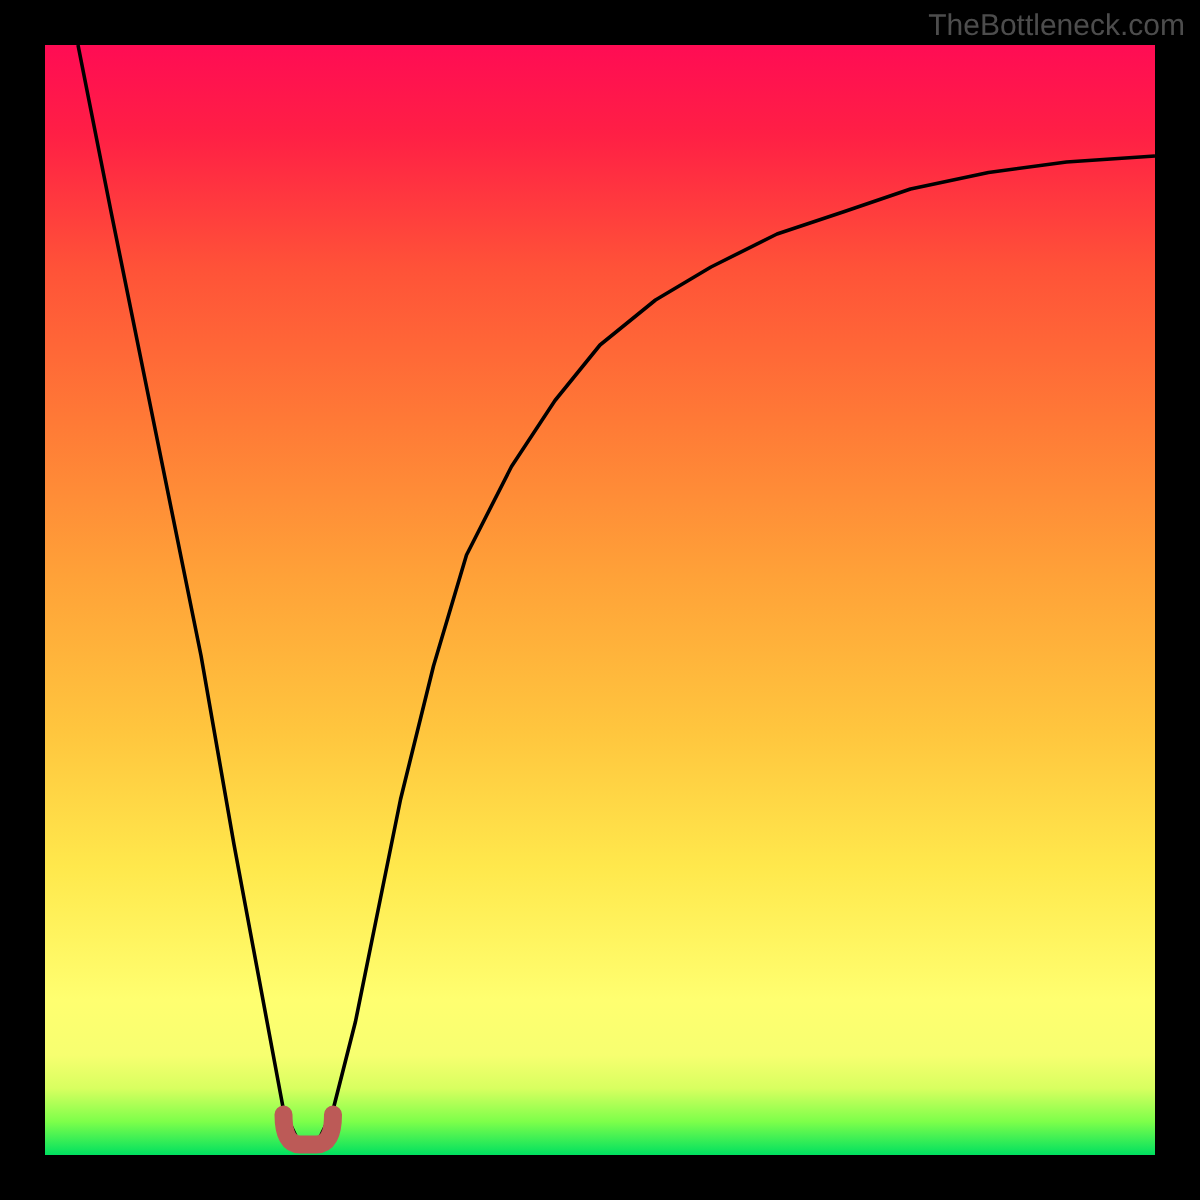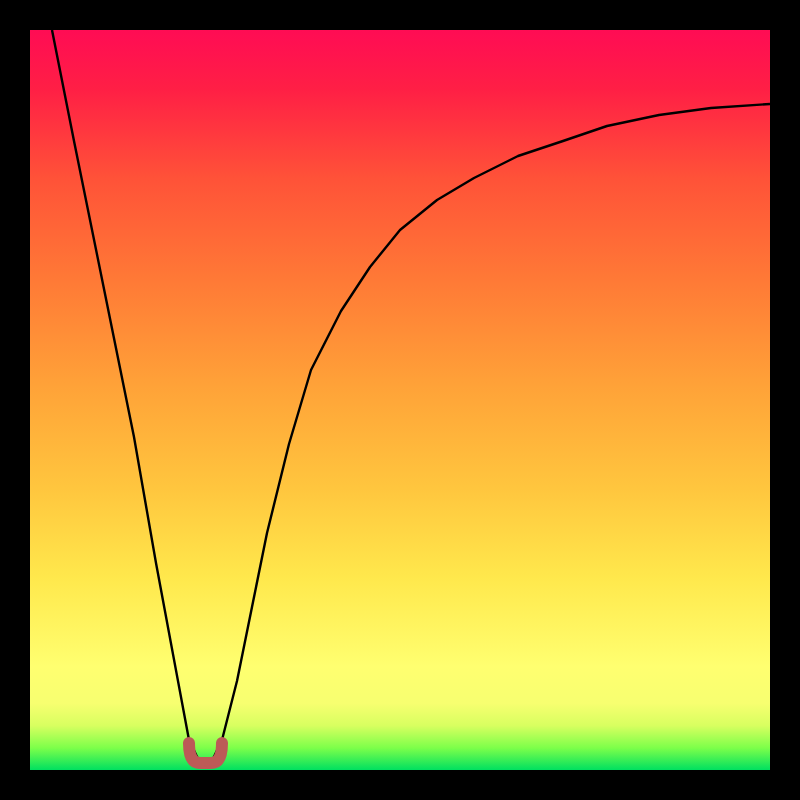--- a/index.html
+++ b/index.html
@@ -53,13 +53,14 @@
              L 577 96
              L 629 85
              L 681 78
              L 740 74" fill="none" stroke="#000" stroke-width="2.4" stroke-linejoin="round"></path>
     <path d="M 159 713
              Q 159 733 170 733
              L 181 733
              Q 192 733 192 713" fill="none" stroke="#bc5a57" stroke-width="12" stroke-linecap="round"></path>
   </svg>
 
+  <div class="wm">TheBottleneck.com</div>
 </div>
 
 </body></html>

